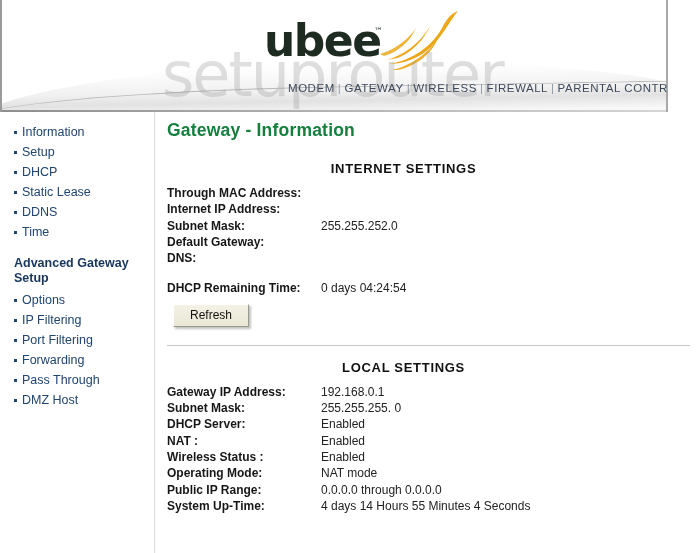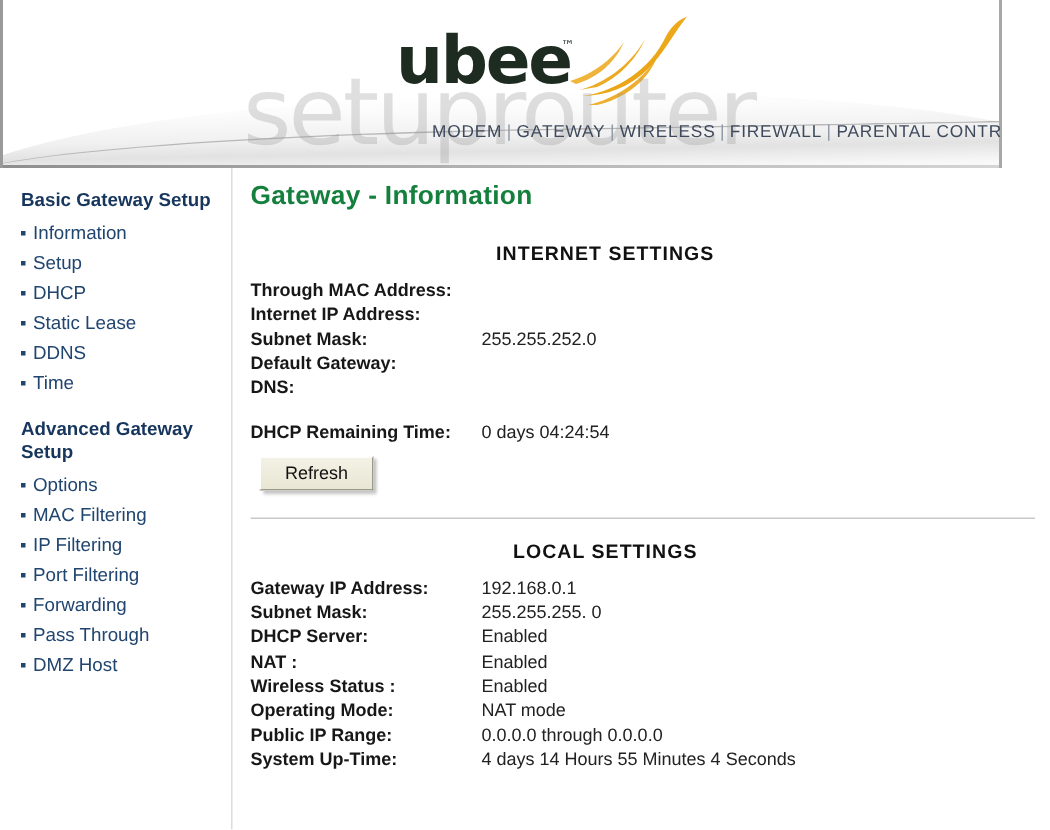--- a/index.html
+++ b/index.html
@@ -297,31 +297,29 @@
     </div>
 
     <div class="header-bottom-edge"></div>
     <div class="header-right-edge"></div>
   </div>
 </div>
 
 <div class="page-body">
 
   <div class="sidebar">
-    <div class="side-heading">Basic Gateway Setup</div>
     <a class="side-link" href="#">Information</a>
     <a class="side-link" href="#">Setup</a>
     <a class="side-link" href="#">DHCP</a>
     <a class="side-link" href="#">Static Lease</a>
     <a class="side-link" href="#">DDNS</a>
     <a class="side-link" href="#">Time</a>
 
     <div class="side-heading second">Advanced Gateway Setup</div>
     <a class="side-link" href="#">Options</a>
-    <a class="side-link" href="#">MAC Filtering</a>
     <a class="side-link" href="#">IP Filtering</a>
     <a class="side-link" href="#">Port Filtering</a>
     <a class="side-link" href="#">Forwarding</a>
     <a class="side-link" href="#">Pass Through</a>
     <a class="side-link" href="#">DMZ Host</a>
   </div>
 
   <div class="content">
 
     <h1 class="page-title">Gateway - Information</h1>

